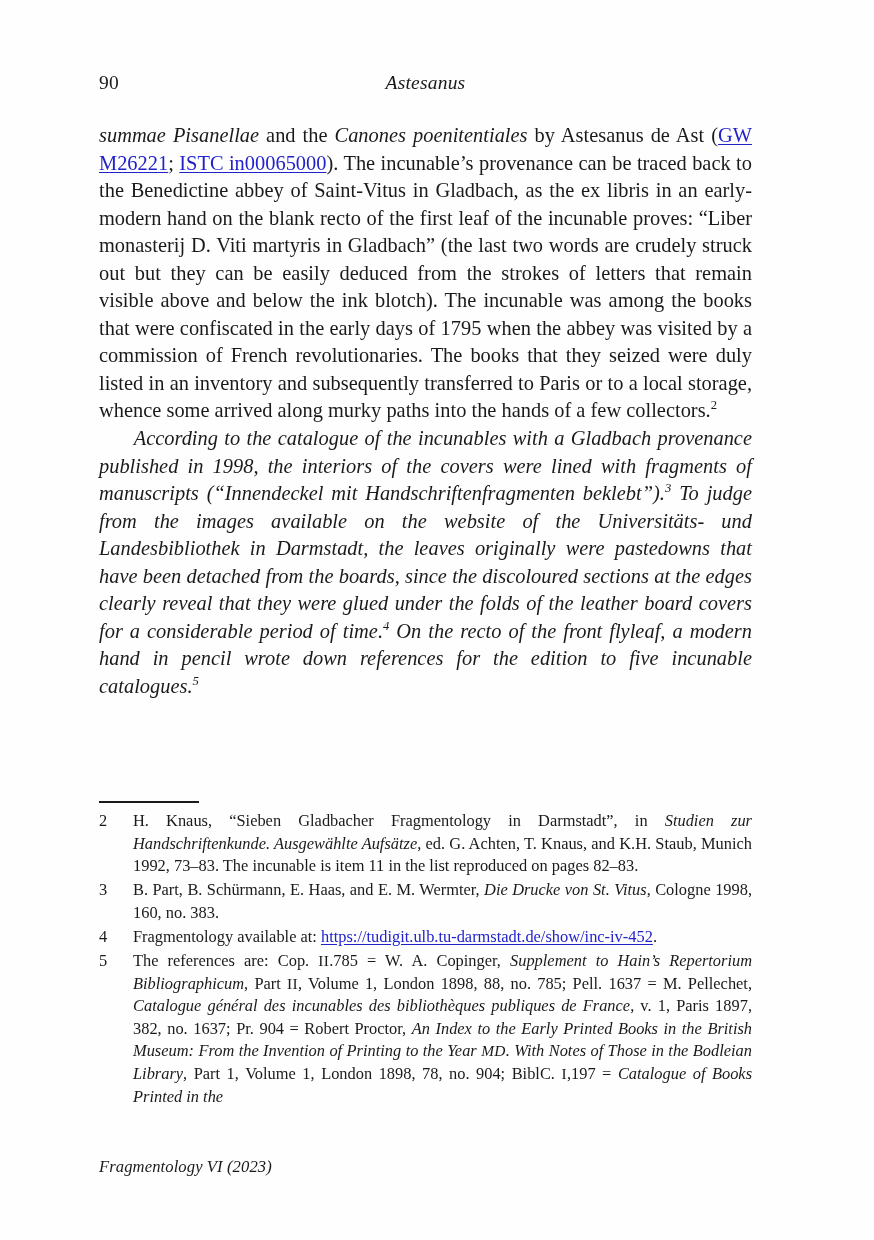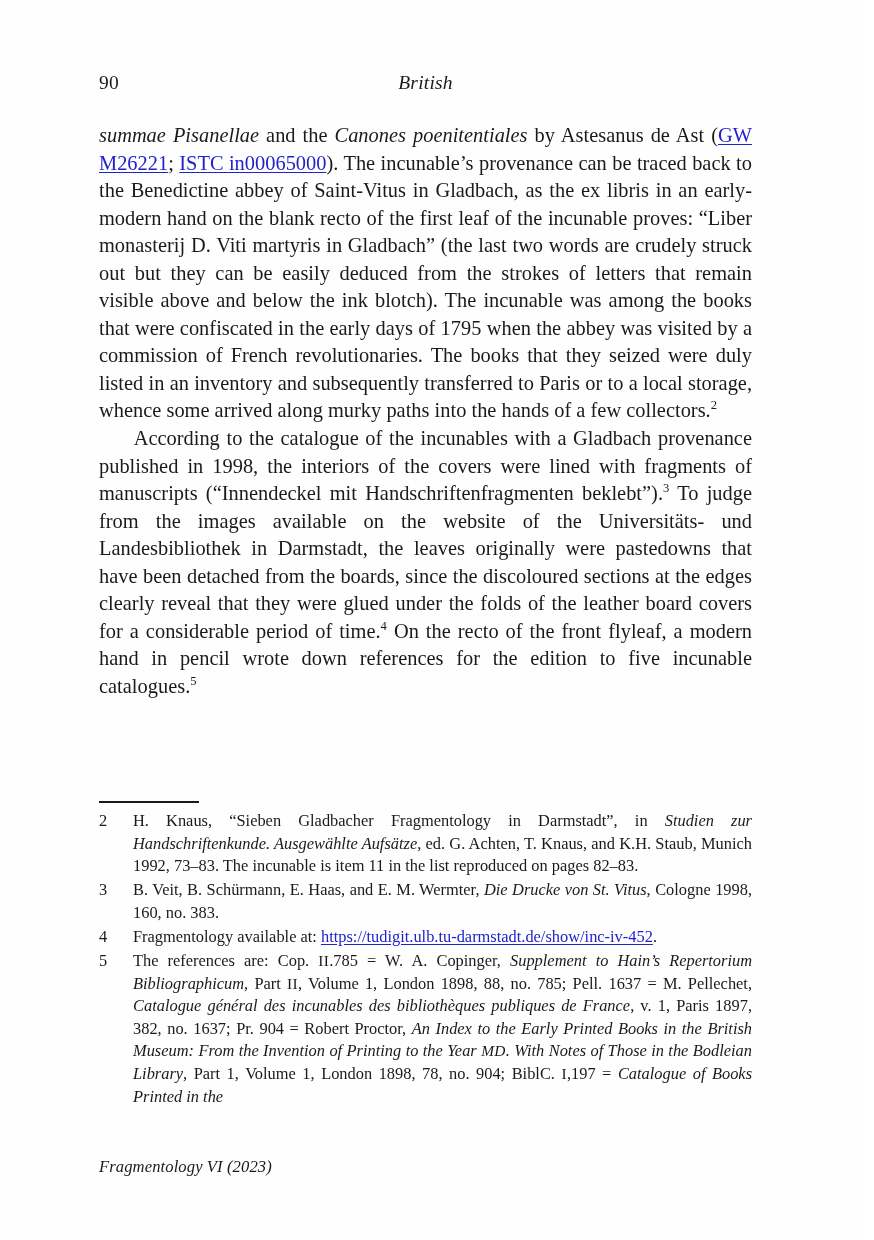--- a/index.html
+++ b/index.html
@@ -64,20 +64,21 @@
     margin: 0;
     font-size: 20.4px;
     line-height: 27.55px;
     text-align: justify;
     text-justify: inter-word;
     hyphens: manual;
     letter-spacing: .01px;
   }
   p.para.indent {
     text-indent: 1.7em;
+    font-style: italic;
   }
   p.para + p.para { margin-top: 0; }
 
   i, em { }
 
   a.link {
     color: #2222cc;
     text-decoration: underline;
     text-decoration-thickness: 1px;
     text-underline-offset: 2px;
@@ -138,41 +139,41 @@
     letter-spacing: .1px;
   }
 </style>
 </head>
 <body>
 
 <div class="page">
 
   <div class="running-head">
     <span class="folio">90</span>
-    <span class="head-title">British</span>
+    <span class="head-title">Astesanus</span>
   </div>
 
   <div class="body-col">
 
     <p class="para"><i>summae Pisanellae</i><span> and the </span><i>Canones poenitentiales</i><span> by Astesanus de Ast (</span><a class="link" href="#">GW M26221</a><span>; </span><a class="link" href="#">ISTC in00065000</a><span>). The incunable’s provenance can be traced back to the Benedictine abbey of Saint-Vitus in Gladbach, as the ex libris in an early-modern hand on the blank recto of the first leaf of the incunable proves: “Liber monasterij D. Viti martyris in Gladbach” (the last two words are crudely struck out but they can be easily deduced from the strokes of letters that remain visible above and below the ink blotch). The incunable was among the books that were confiscated in the early days of 1795 when the abbey was visited by a commission of French revolutionaries. The books that they seized were duly listed in an inventory and subsequently transferred to Paris or to a local storage, whence some arrived along murky paths into the hands of a few collectors.</span><sup class="fn">2</sup></p>
 
     <p class="para indent"><span>According to the catalogue of the incunables with a Gladbach provenance published in 1998, the interiors of the covers were lined with fragments of manuscripts (“Innendeckel mit Handschriftenfragmenten beklebt”).</span><sup class="fn">3</sup><span> To judge from the images available on the website of the Universitäts- und Landesbibliothek in Darmstadt, the leaves originally were pastedowns that have been detached from the boards, since the discoloured sections at the edges clearly reveal that they were glued under the folds of the leather board covers for a considerable period of time.</span><sup class="fn">4</sup><span> On the recto of the front flyleaf, a modern hand in pencil wrote down references for the edition to five incunable catalogues.</span><sup class="fn">5</sup></p>
 
   </div>
 
   <div class="fn-rule"></div>
 
   <div class="footnotes">
 
     <div class="fn-item">
       <span class="fn-num">2</span><span>H. Knaus, “Sieben Gladbacher Fragmentology in Darmstadt”, in </span><i>Studien zur Handschriftenkunde. Ausgewählte Aufsätze</i><span>, ed. G. Achten, T. Knaus, and K.H. Staub, Munich 1992, 73–83. The incunable is item 11 in the list reproduced on pages 82–83.</span>
     </div>
 
     <div class="fn-item">
-      <span class="fn-num">3</span><span>B. Veit, B. Schürmann, E. Haas, and E. M. Wermter, </span><i>Die Drucke von St. Vitus</i><span>, Cologne 1998, 160, no. 383.</span>
+      <span class="fn-num">3</span><span>B. Part, B. Schürmann, E. Haas, and E. M. Wermter, </span><i>Die Drucke von St. Vitus</i><span>, Cologne 1998, 160, no. 383.</span>
     </div>
 
     <div class="fn-item">
       <span class="fn-num">4</span><span>Fragmentology available at: </span><a class="link" href="#">https://tudigit.ulb.tu-darmstadt.de/show/inc-iv-452</a><span>.</span>
     </div>
 
     <div class="fn-item">
       <span class="fn-num">5</span><span>The references are: Cop. </span><span class="sc">II</span><span>.785 = W. A. Copinger, </span><i>Supplement to Hain’s Repertorium Bibliographicum</i><span>, Part </span><span class="sc">II</span><span>, Volume 1, London 1898, 88, no. 785; Pell. 1637 = M. Pellechet, </span><i>Catalogue général des incunables des bibliothèques publiques de France</i><span>, v. 1, Paris 1897, 382, no. 1637; Pr. 904 = Robert Proctor, </span><i>An Index to the Early Printed Books in the British Museum: From the Invention of Printing to the Year </i><i class="sc">MD</i><i>. With Notes of Those in the Bodleian Library</i><span>, Part 1, Volume 1, London 1898, 78, no. 904; BiblC. </span><span class="sc">I</span><span>,197 = </span><i>Catalogue of Books Printed in the</i>
     </div>
 

